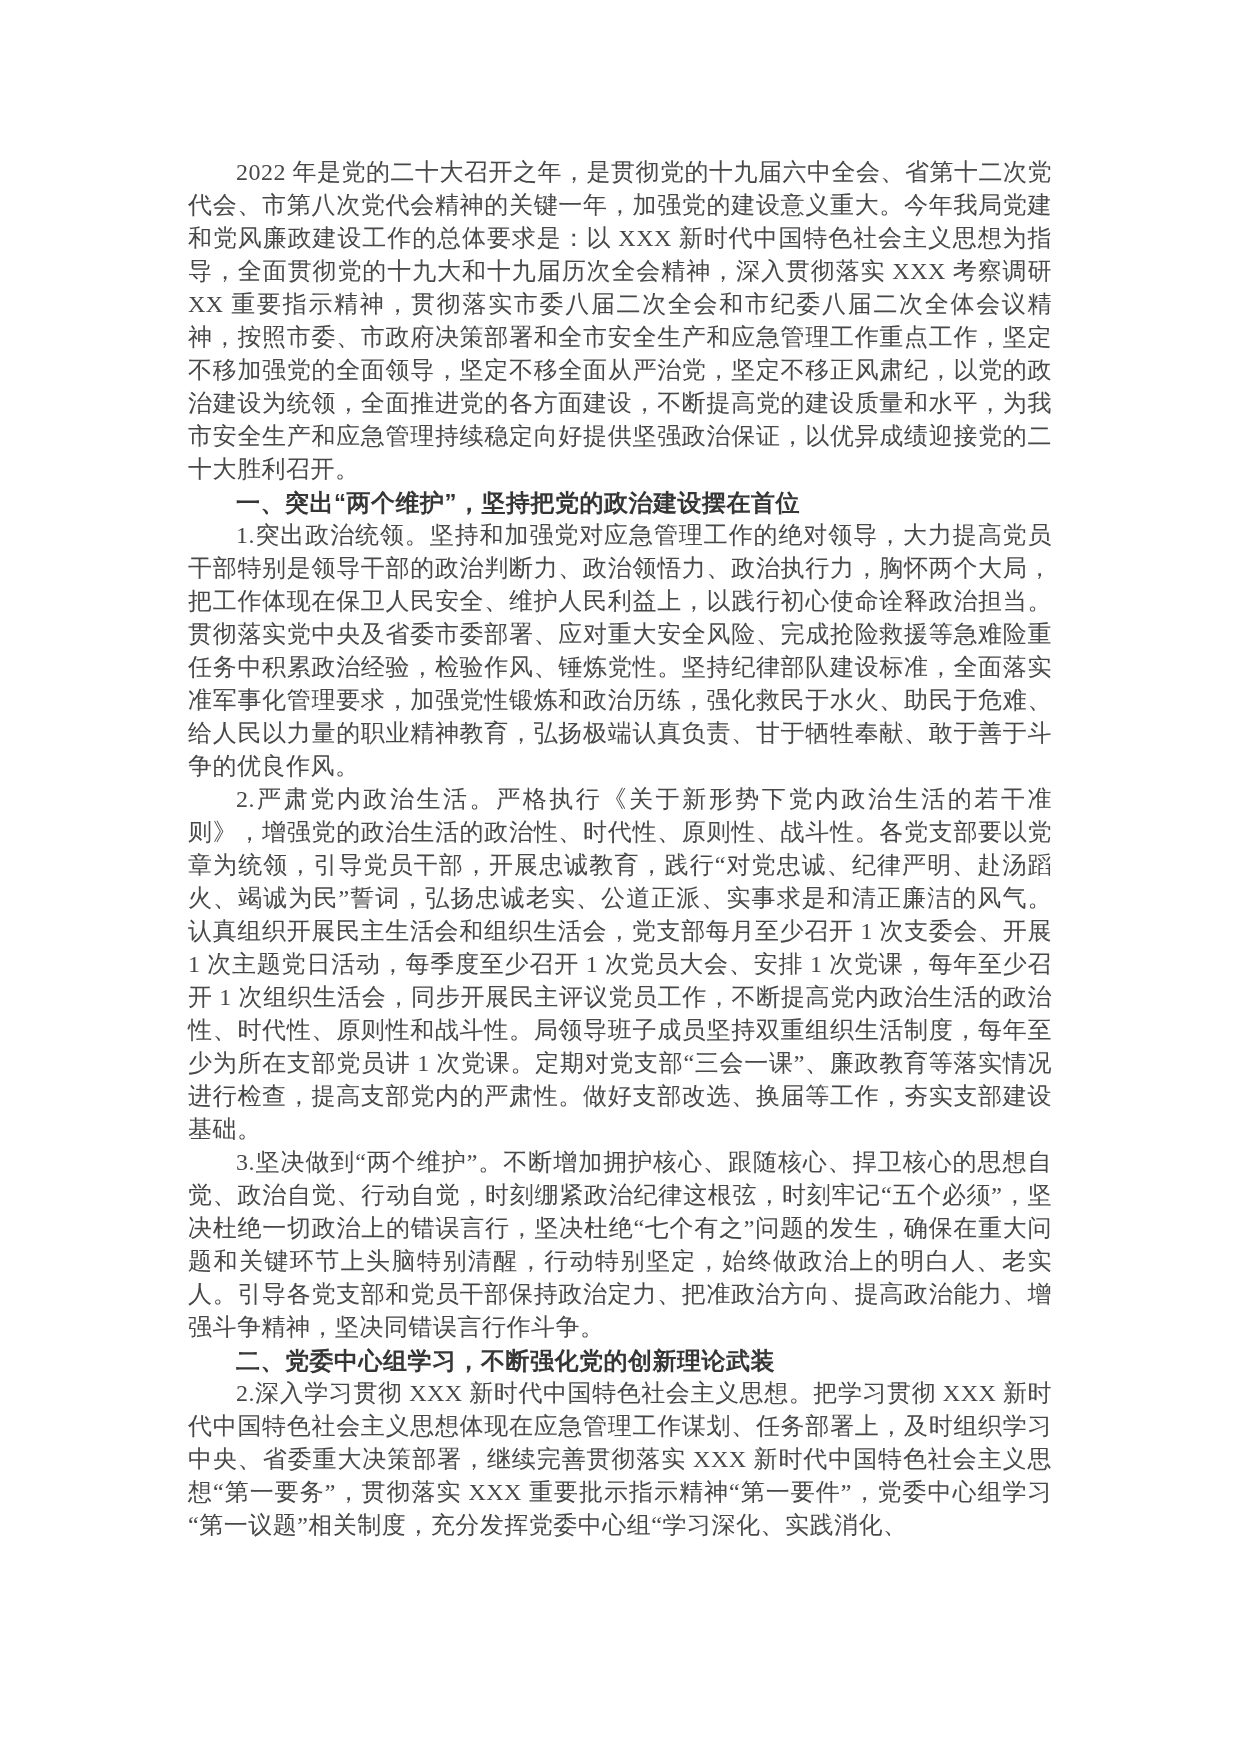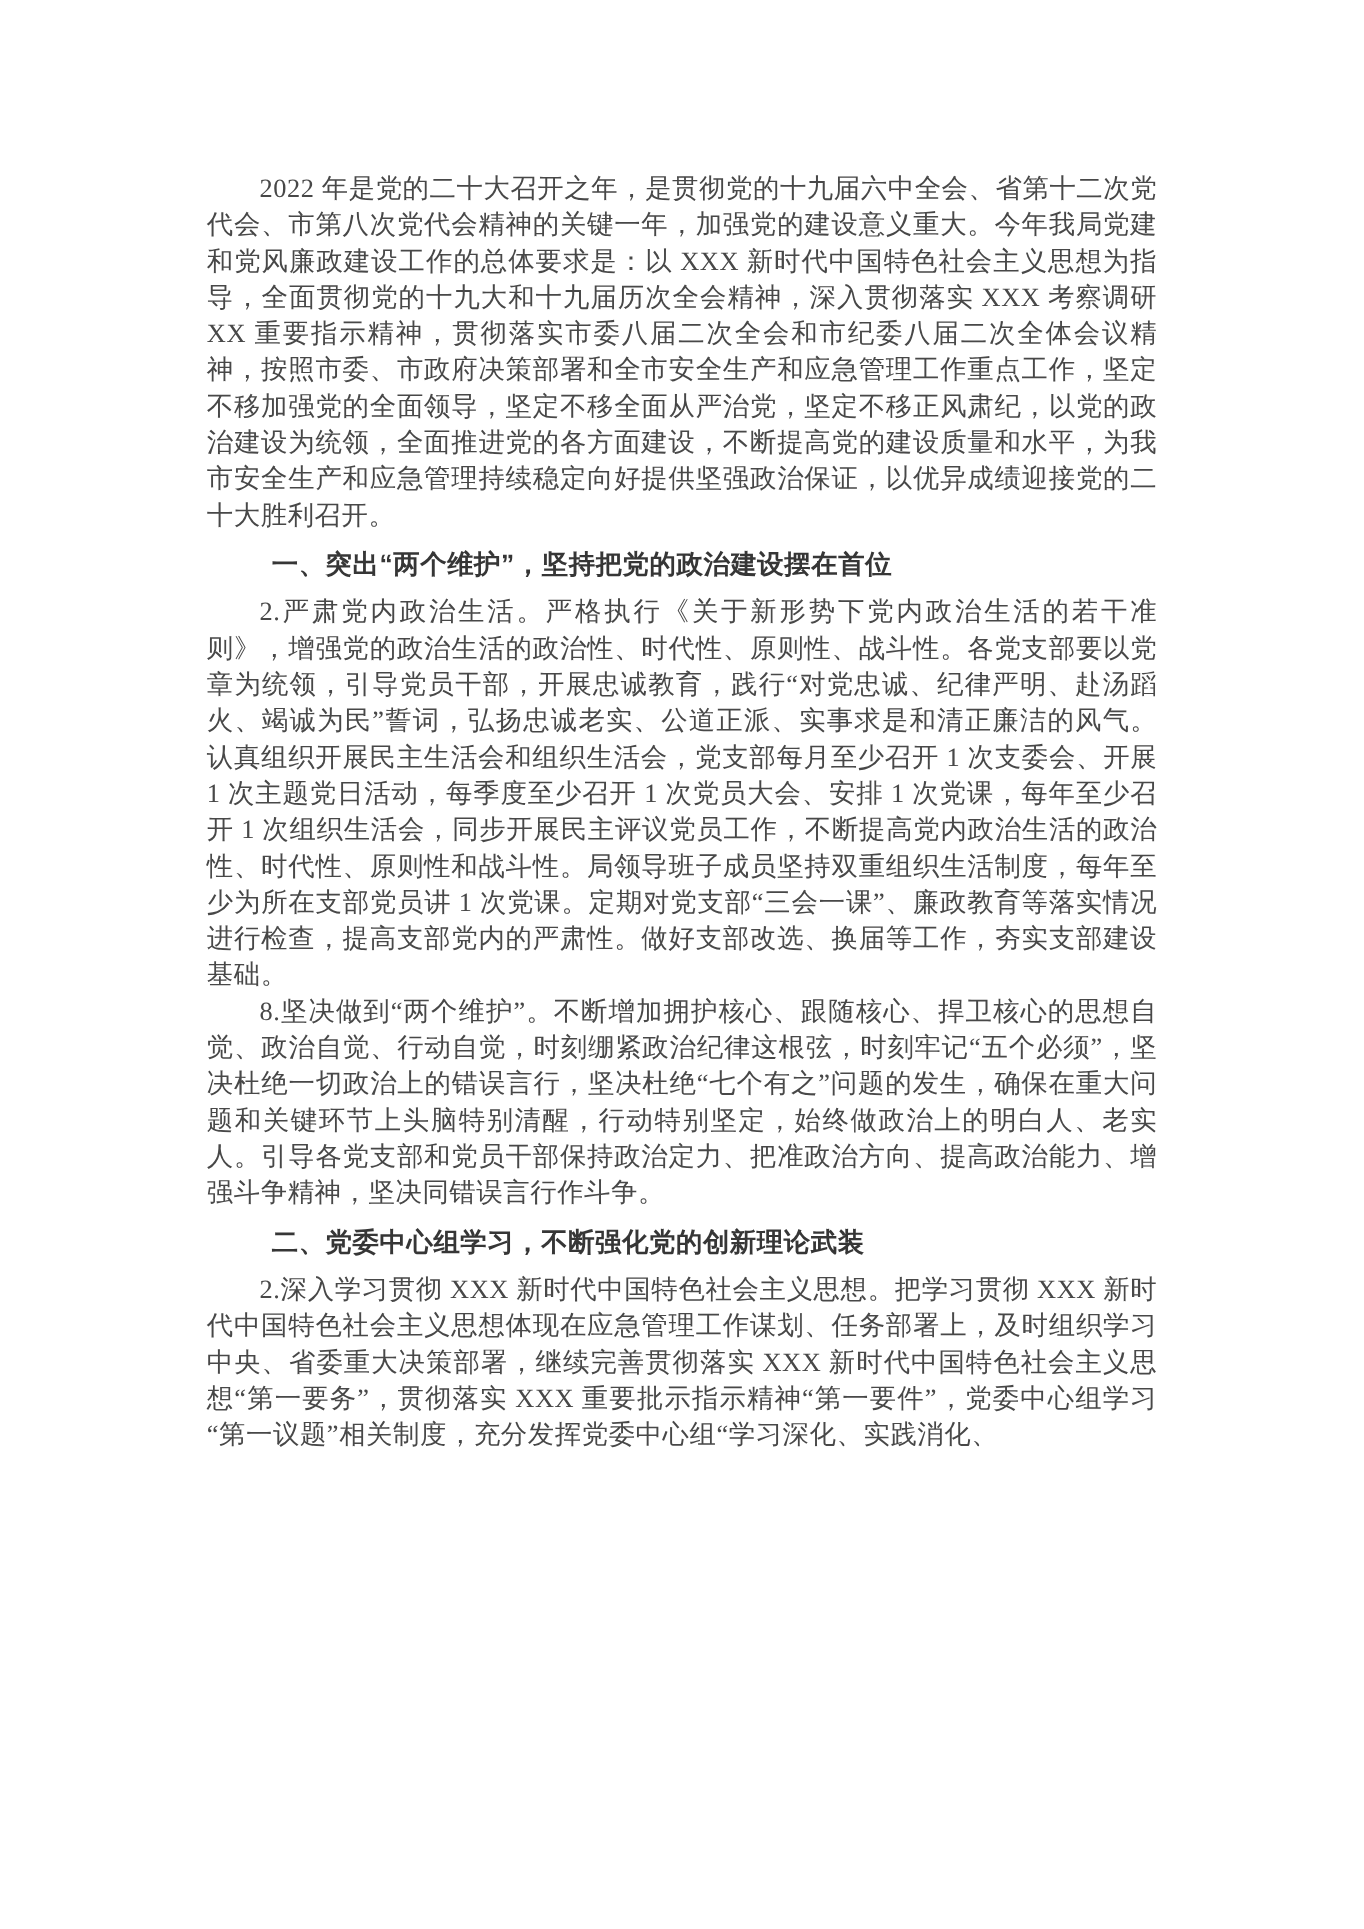--- a/index.html
+++ b/index.html
@@ -27,37 +27,38 @@
     font-size: 24px;
     line-height: 33px;
     color: #484848;
     text-align: justify;
     text-justify: inter-ideograph;
     text-indent: 2em;
     letter-spacing: 0.5px;
     word-break: break-all;
   }
   .heading {
-    margin: 11px;
+    margin: 0;
     font-family: "Liberation Sans", "DejaVu Sans", sans-serif;
     font-weight: 700;
     font-size: 24px;
     line-height: 33px;
     color: #363636;
     text-align: justify;
     text-indent: 2em;
     letter-spacing: 0.5px;
     word-break: break-all;
   }
 </style>
 </head>
 <body>
 
 <div class="page">
   <div class="text-column">
     <p class="para">2022 年是党的二十大召开之年，是贯彻党的十九届六中全会、省第十二次党代会、市第八次党代会精神的关键一年，加强党的建设意义重大。今年我局党建和党风廉政建设工作的总体要求是：以 XXX 新时代中国特色社会主义思想为指导，全面贯彻党的十九大和十九届历次全会精神，深入贯彻落实 XXX 考察调研 XX 重要指示精神，贯彻落实市委八届二次全会和市纪委八届二次全体会议精神，按照市委、市政府决策部署和全市安全生产和应急管理工作重点工作，坚定不移加强党的全面领导，坚定不移全面从严治党，坚定不移正风肃纪，以党的政治建设为统领，全面推进党的各方面建设，不断提高党的建设质量和水平，为我市安全生产和应急管理持续稳定向好提供坚强政治保证，以优异成绩迎接党的二十大胜利召开。</p>
     <h2 class="heading">一、突出“两个维护”，坚持把党的政治建设摆在首位</h2>
+    <p class="para">1.突出政治统领。坚持和加强党对应急管理工作的绝对领导，大力提高党员干部特别是领导干部的政治判断力、政治领悟力、政治执行力，胸怀两个大局，把工作体现在保卫人民安全、维护人民利益上，以践行初心使命诠释政治担当。贯彻落实党中央及省委市委部署、应对重大安全风险、完成抢险救援等急难险重任务中积累政治经验，检验作风、锤炼党性。坚持纪律部队建设标准，全面落实准军事化管理要求，加强党性锻炼和政治历练，强化救民于水火、助民于危难、给人民以力量的职业精神教育，弘扬极端认真负责、甘于牺牲奉献、敢于善于斗争的优良作风。</p>
     <p class="para">2.严肃党内政治生活。严格执行《关于新形势下党内政治生活的若干准则》，增强党的政治生活的政治性、时代性、原则性、战斗性。各党支部要以党章为统领，引导党员干部，开展忠诚教育，践行“对党忠诚、纪律严明、赴汤蹈火、竭诚为民”誓词，弘扬忠诚老实、公道正派、实事求是和清正廉洁的风气。认真组织开展民主生活会和组织生活会，党支部每月至少召开 1 次支委会、开展 1 次主题党日活动，每季度至少召开 1 次党员大会、安排 1 次党课，每年至少召开 1 次组织生活会，同步开展民主评议党员工作，不断提高党内政治生活的政治性、时代性、原则性和战斗性。局领导班子成员坚持双重组织生活制度，每年至少为所在支部党员讲 1 次党课。定期对党支部“三会一课”、廉政教育等落实情况进行检查，提高支部党内的严肃性。做好支部改选、换届等工作，夯实支部建设基础。</p>
-    <p class="para">8.坚决做到“两个维护”。不断增加拥护核心、跟随核心、捍卫核心的思想自觉、政治自觉、行动自觉，时刻绷紧政治纪律这根弦，时刻牢记“五个必须”，坚决杜绝一切政治上的错误言行，坚决杜绝“七个有之”问题的发生，确保在重大问题和关键环节上头脑特别清醒，行动特别坚定，始终做政治上的明白人、老实人。引导各党支部和党员干部保持政治定力、把准政治方向、提高政治能力、增强斗争精神，坚决同错误言行作斗争。</p>
+    <p class="para">3.坚决做到“两个维护”。不断增加拥护核心、跟随核心、捍卫核心的思想自觉、政治自觉、行动自觉，时刻绷紧政治纪律这根弦，时刻牢记“五个必须”，坚决杜绝一切政治上的错误言行，坚决杜绝“七个有之”问题的发生，确保在重大问题和关键环节上头脑特别清醒，行动特别坚定，始终做政治上的明白人、老实人。引导各党支部和党员干部保持政治定力、把准政治方向、提高政治能力、增强斗争精神，坚决同错误言行作斗争。</p>
     <h2 class="heading">二、党委中心组学习，不断强化党的创新理论武装</h2>
     <p class="para">2.深入学习贯彻 XXX 新时代中国特色社会主义思想。把学习贯彻 XXX 新时代中国特色社会主义思想体现在应急管理工作谋划、任务部署上，及时组织学习中央、省委重大决策部署，继续完善贯彻落实 XXX 新时代中国特色社会主义思想“第一要务”，贯彻落实 XXX 重要批示指示精神“第一要件”，党委中心组学习“第一议题”相关制度，充分发挥党委中心组“学习深化、实践消化、</p>
   </div>
 </div>
 
 </body></html>

